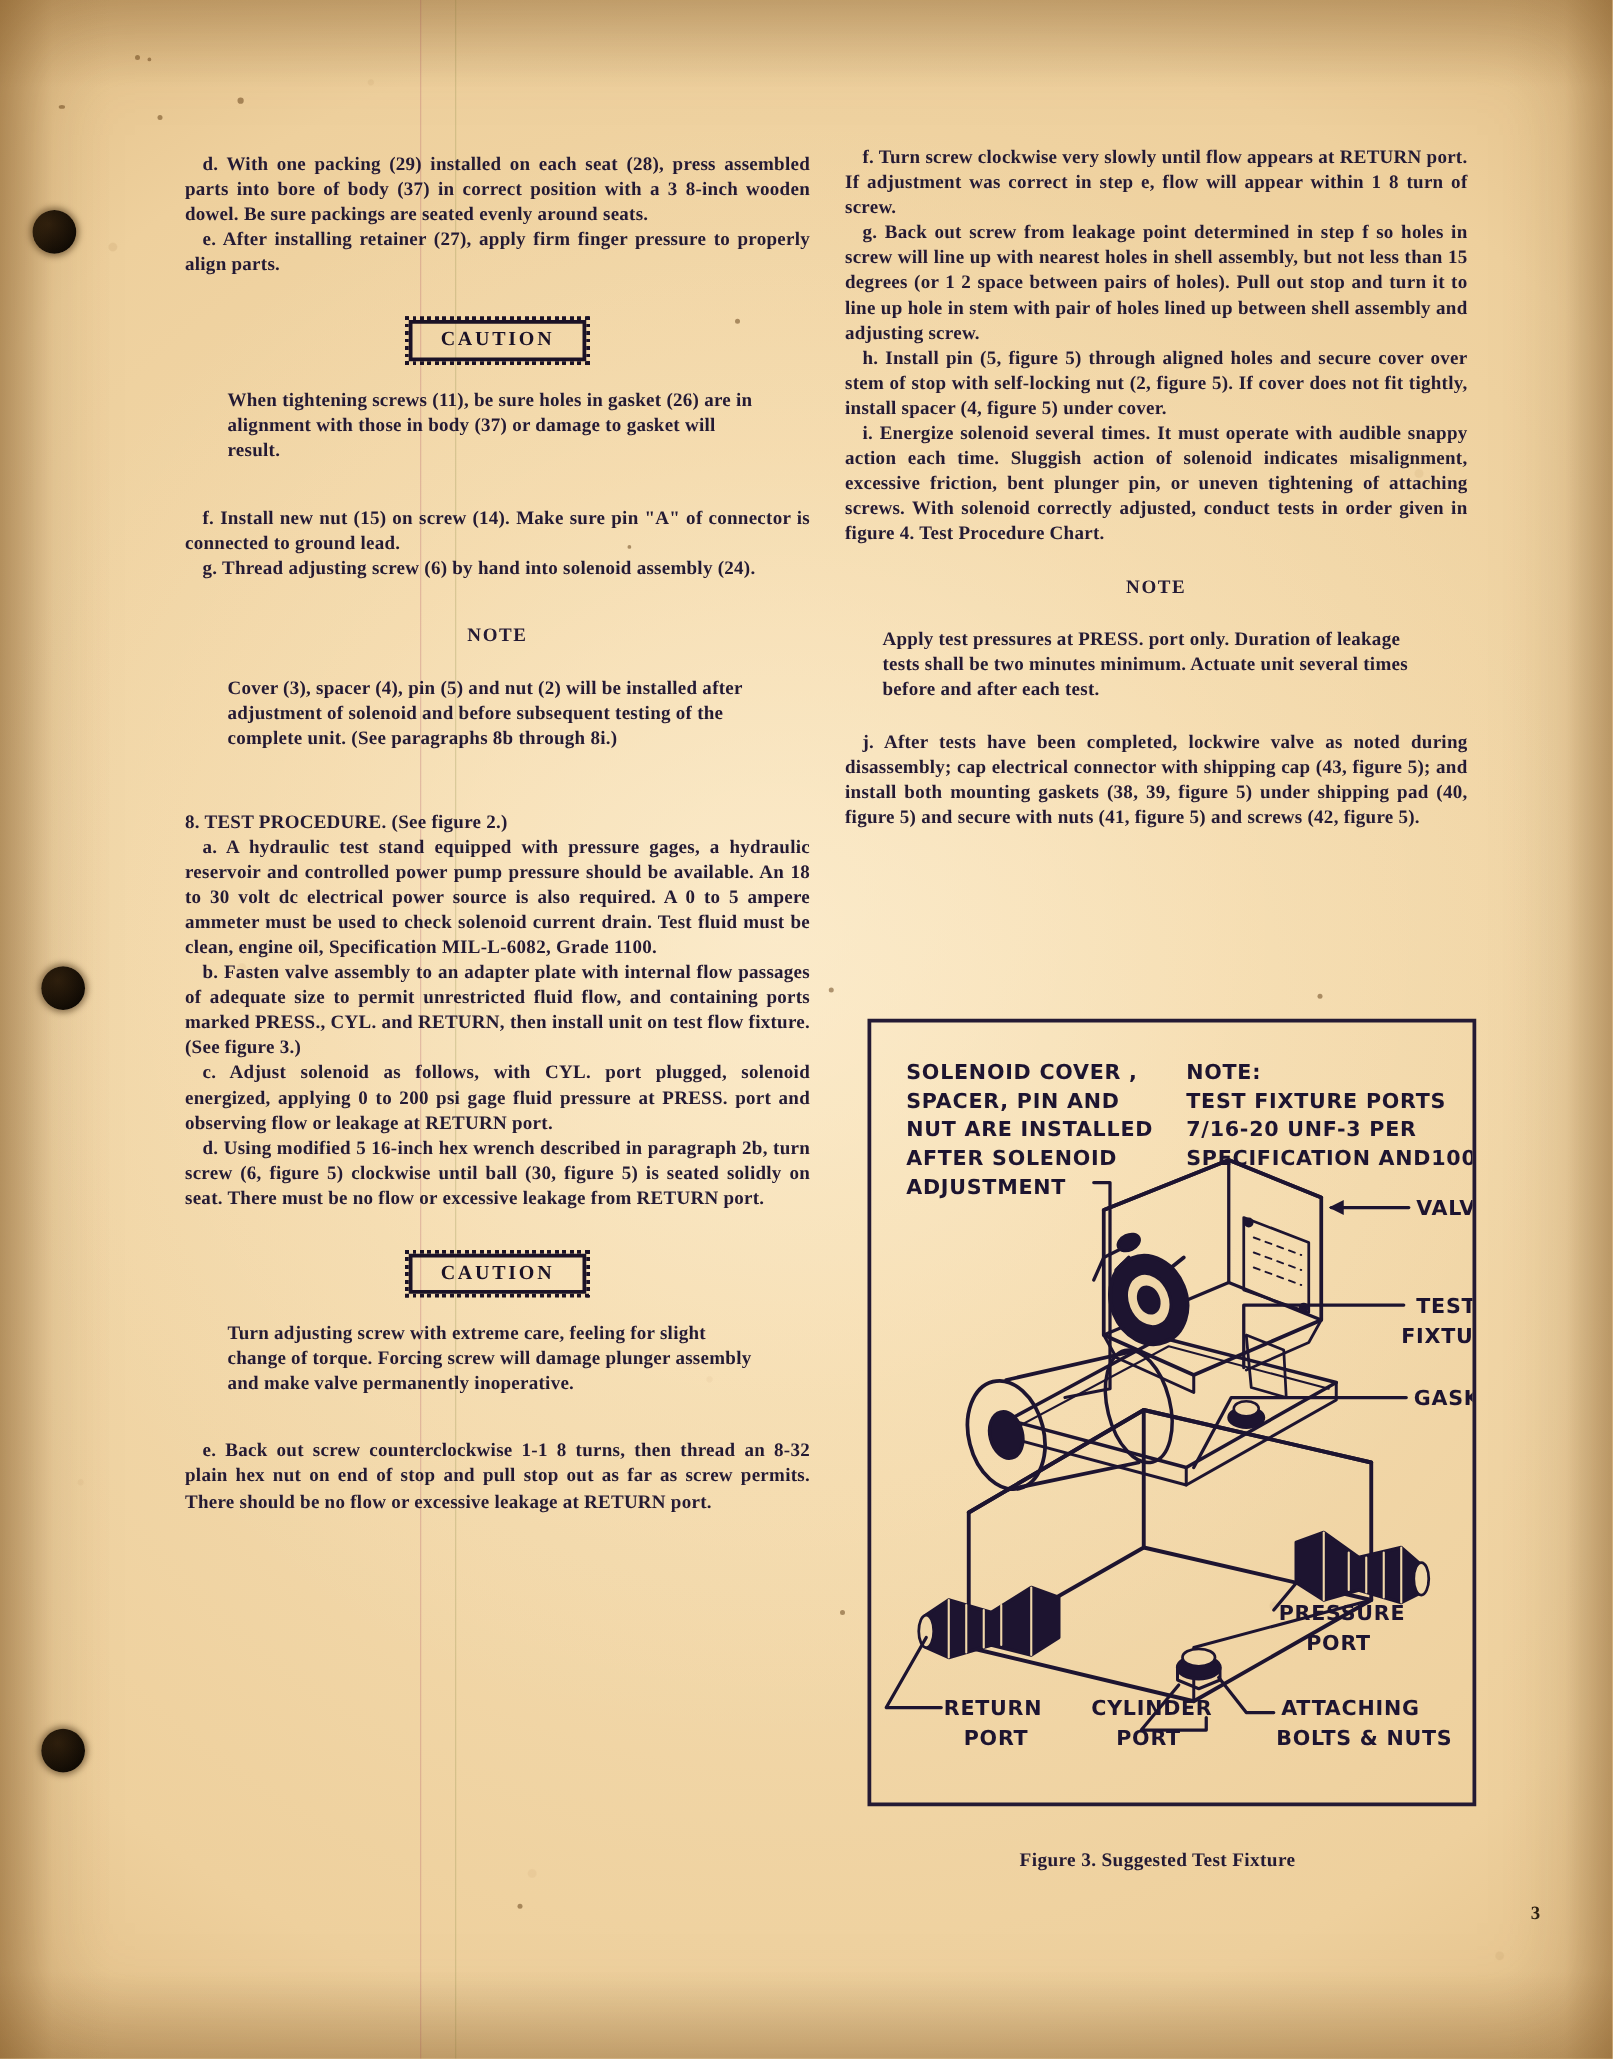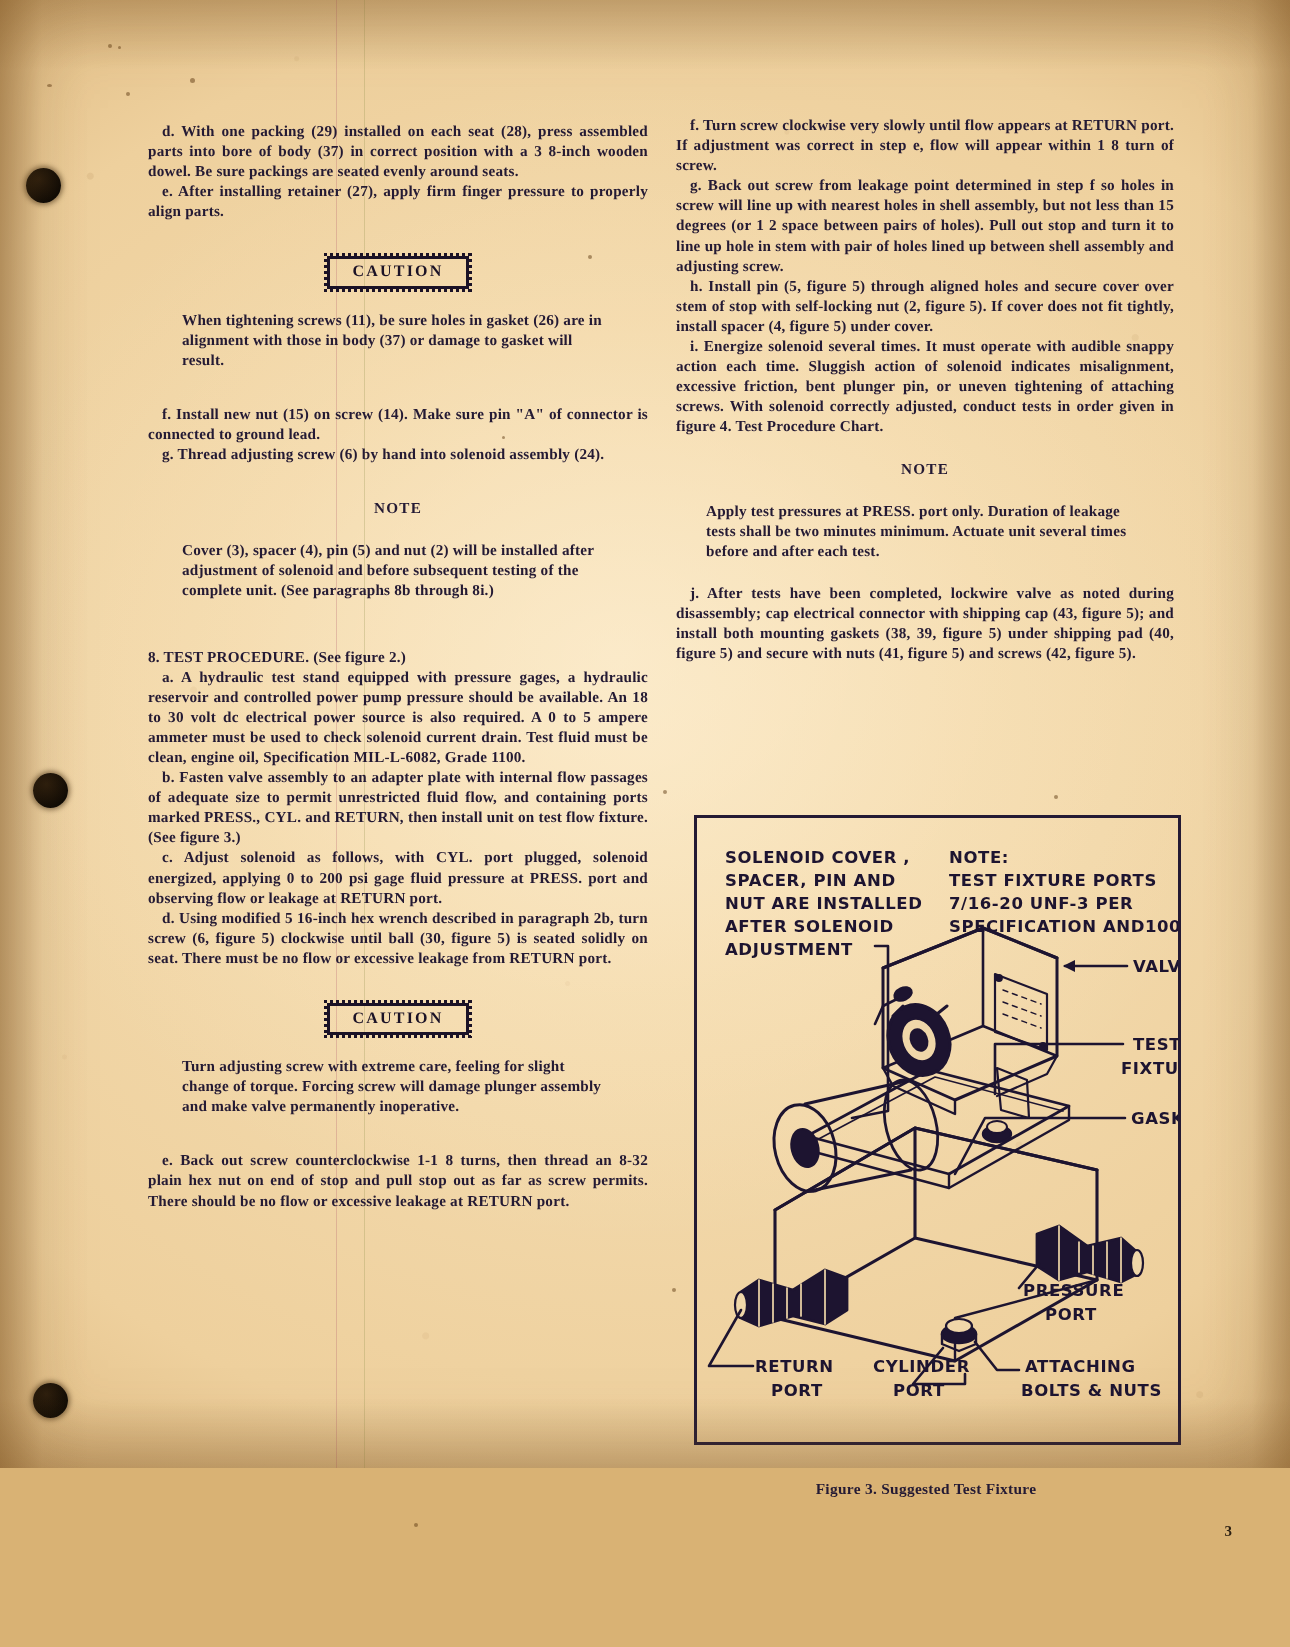--- a/index.html
+++ b/index.html
@@ -4,21 +4,21 @@
 <style>
   html,body{margin:0;padding:0;}
   body{
     width:1290px;height:1647px;overflow:hidden;
     background:#d9b274;
     font-family:"Liberation Serif", serif;
   }
 
   
   #page{
-    position:relative;width:1290px;height:1468px;
+    position:relative;width:1290px;height:1647px;
     background:
       radial-gradient(ellipse 70% 55% at 48% 45%, rgba(255,242,216,0.55) 0%, rgba(255,235,198,0.22) 42%, rgba(255,225,180,0.0) 72%),
       radial-gradient(ellipse 120% 90% at 50% 50%, rgba(247,226,186,1) 0%, rgba(238,208,157,1) 55%, rgba(214,173,113,1) 85%, rgba(193,148,88,1) 100%),
       linear-gradient(95deg,#e2bd84 0%,#f0d7a9 18%,#f3dfb6 50%,#e8cb98 82%,#cfa469 100%);
     box-shadow:inset 0 0 90px rgba(120,78,30,0.35);
   }
   
   #grain{
     position:absolute;inset:0;pointer-events:none;mix-blend-mode:multiply;opacity:.30;
     background-image:

